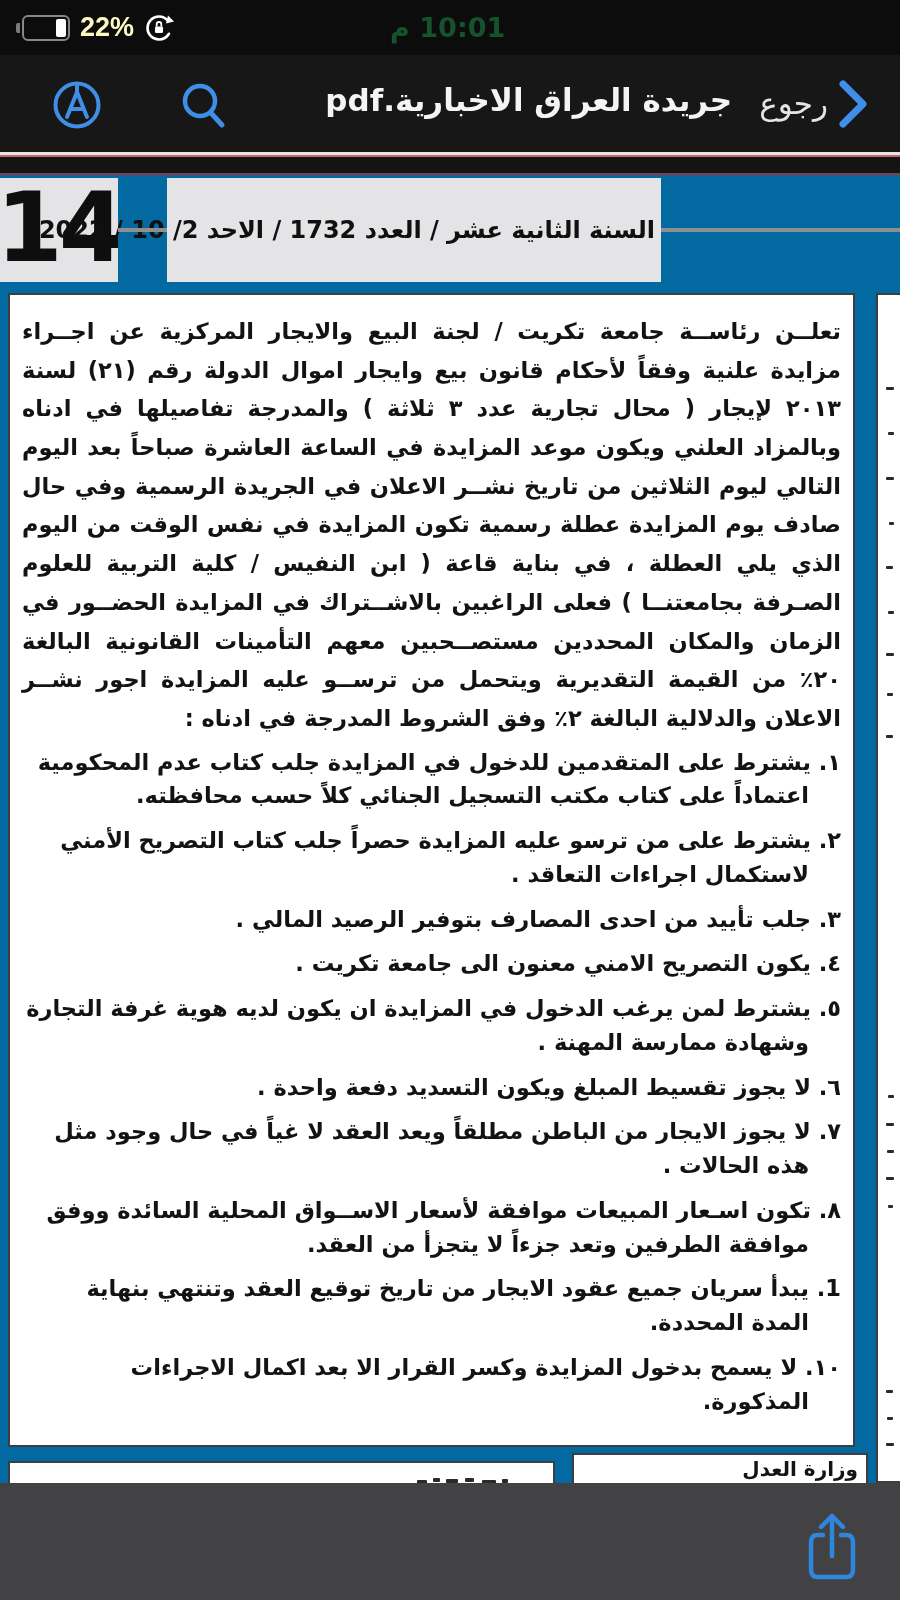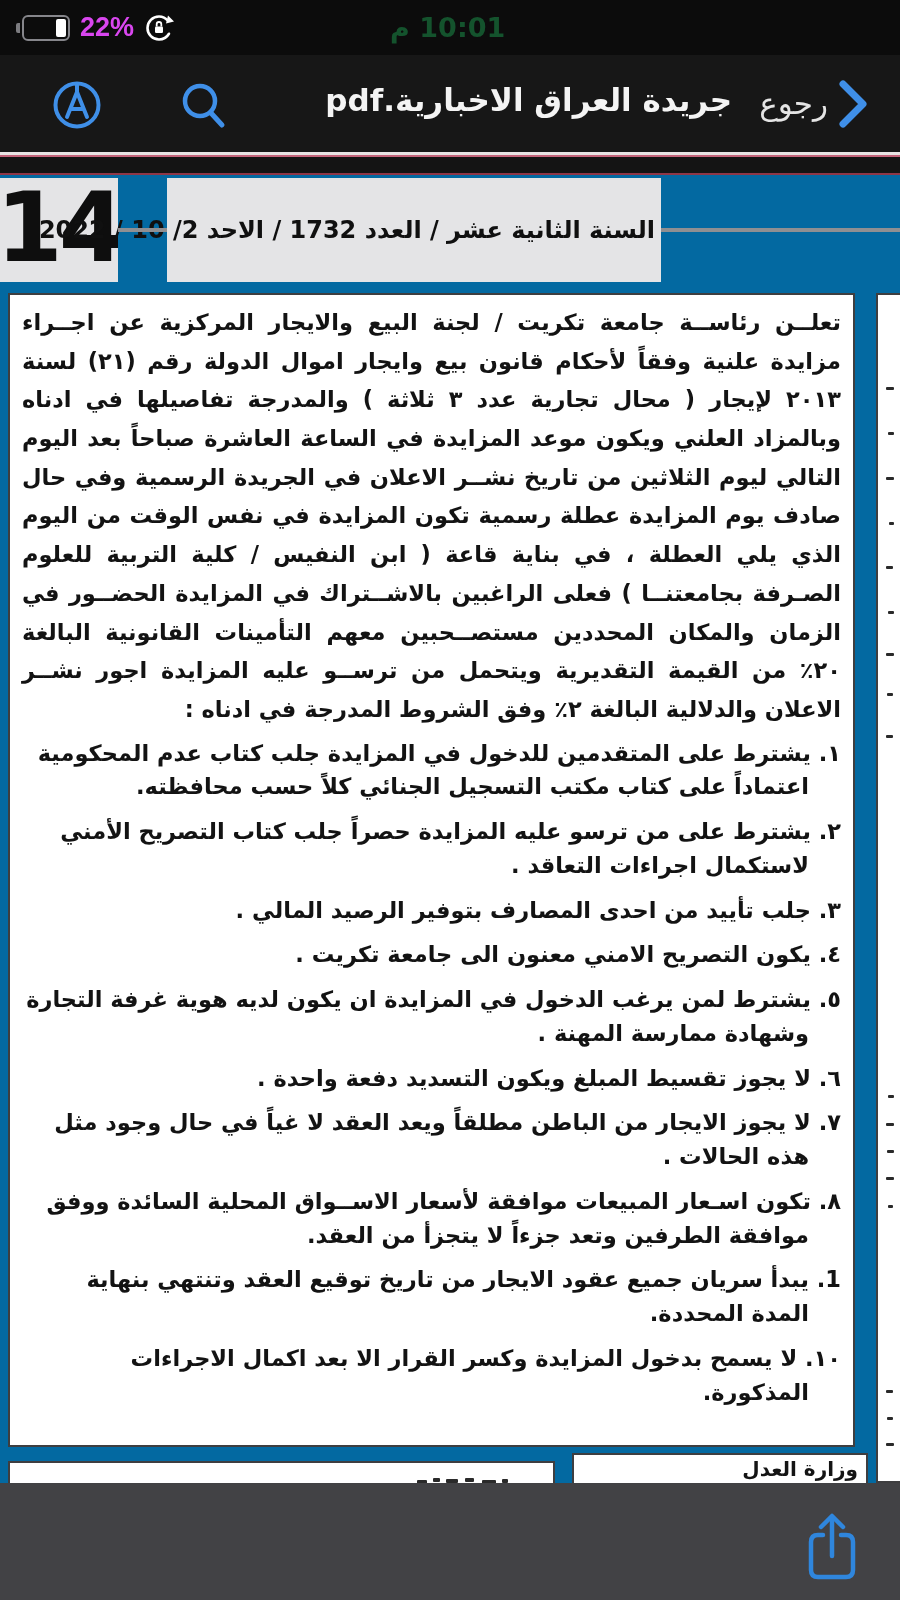--- a/index.html
+++ b/index.html
@@ -8,21 +8,21 @@
     background:#fff;font-family:"DejaVu Sans",sans-serif;
     -webkit-font-smoothing:antialiased;
   }
   
   .status-bar{
     position:absolute;left:0;top:0;width:900px;height:55px;background:#0c0c0c;
     display:flex;align-items:center;justify-content:space-between;
     padding:0 16px;box-sizing:border-box;color:#fff;z-index:40;
   }
   .sb-group{display:flex;align-items:center;gap:10px;}
-  .sb-text{font-family:"Liberation Sans","DejaVu Sans",sans-serif;font-size:27px;font-weight:600;color:#d946ef;}
+  .sb-text{font-family:"Liberation Sans","DejaVu Sans",sans-serif;font-size:27px;font-weight:600;color:#fef9c3;}
   .battery{display:flex;align-items:center;}
   .bat-nub{width:4px;height:10px;background:#7c7c80;border-radius:2px 0 0 2px;margin-right:2px;}
   .bat-body{width:44px;height:22px;border:2px solid #86868b;border-radius:6px;position:relative;}
   .bat-fill{position:absolute;right:2px;top:2px;bottom:2px;width:10px;background:#fff;border-radius:2px;}
   .sig-bars{display:flex;align-items:flex-end;gap:3px;height:20px;}
   .sig-bars i{display:block;width:6px;border-radius:2px;background:#fff;}
   .sig-bars i.dim{background:#6c6c70;}
   .time-center{
     position:absolute;left:50%;transform:translateX(-52%);top:0;height:55px;
     display:flex;align-items:center;direction:rtl;
@@ -71,21 +71,21 @@
   .main-box{
     position:absolute;left:8px;top:118px;width:847px;height:1154px;
     border:2px solid #3e3e40;box-sizing:border-box;background:#fff;
     padding:4px 12px 0 12px;direction:rtl;overflow:hidden;color:#121212;
   }
   .ann-title{
     text-align:center;font-size:58px;font-weight:700;color:#0d0d0d;
     margin:4px 0 12px 0;line-height:1.25;
   }
   .ann-intro{
-    font-size:22.5px;font-weight:700;line-height:1.72;margin:4px 0 8px 0;
+    font-size:22.5px;font-weight:700;line-height:1.72;margin:13px 0 8px 0;
     text-align:justify;text-align-last:right;color:#131313;
   }
   .cond{
     font-size:22.5px;font-weight:700;line-height:1.5;margin:0 0 11px 0;
     padding-right:32px;text-indent:-32px;text-align:right;color:#131313;
   }
   
   .left-bottom-box{
     position:absolute;left:8px;top:1286px;width:547px;height:140px;
     border:2px solid #3e3e40;box-sizing:border-box;background:#fff;

